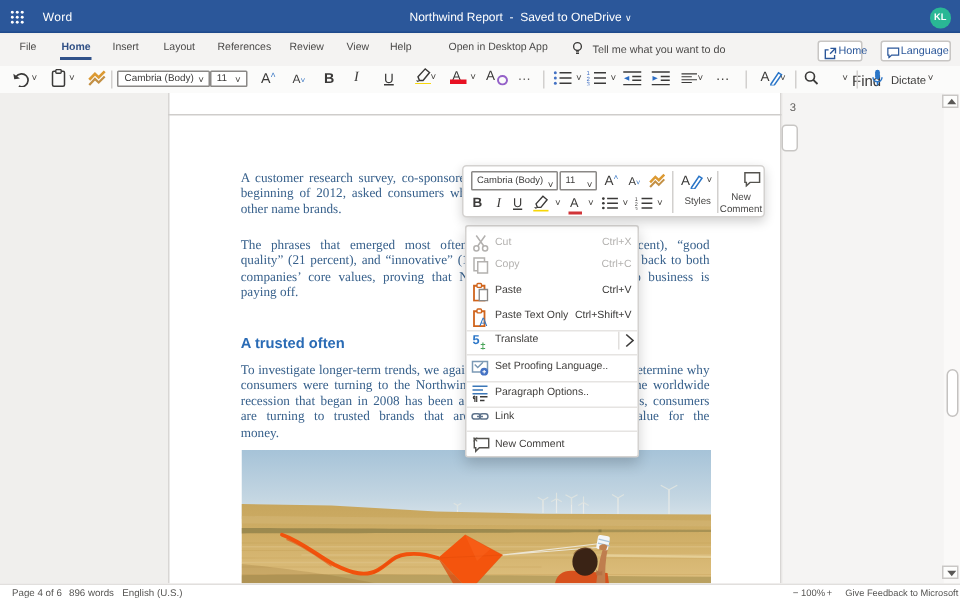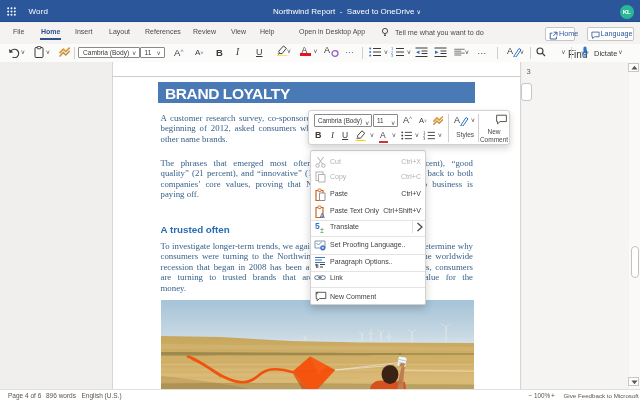--- a/index.html
+++ b/index.html
@@ -225,23 +225,20 @@
   <div id="sthumb" style="left:631px"></div>
   <div class="abs" style="left:628px;top:0.5px;width:11px;height:9px;background:#fdfdfc;border:1px solid #c9c7c5"></div>
   <svg class="abs" style="left:630.5px;top:3px" width="7" height="5" viewBox="0 0 7 5">
       <path d="M0.5 4.5 L3.5 0.8 L6.5 4.5 Z" fill="#5a5856"></path>
     </svg>
   <div class="abs" style="left:628px;top:315px;width:11px;height:9px;background:#fdfdfc;border:1px solid #c9c7c5"></div>
   <svg class="abs" style="left:630.5px;top:317.5px" width="7" height="5" viewBox="0 0 7 5">
       <path d="M0.5 0.5 L3.5 4.2 L6.5 0.5 Z" fill="#5a5856"></path>
     </svg>
 
-  <div id="banner">
-      <div>BRAND LOYALTY</div>
-    </div>
 
   <div class="doc" style="top:51px">
     <div class="jline">A customer research survey, co-sponsored by Northwind Traders and Contoso at the</div>
     <div class="jline">beginning of 2012, asked consumers why they choose Northwind products over the</div>
     <div class="lline">other name brands.</div>
   </div>
 
   <div class="doc" style="top:96px">
     <div class="jline">The phrases that emerged most often were “best value” (32 percent), “good</div>
     <div class="jline">quality” (21 percent), and “innovative” (19 percent). These phrases echo back to both</div>

